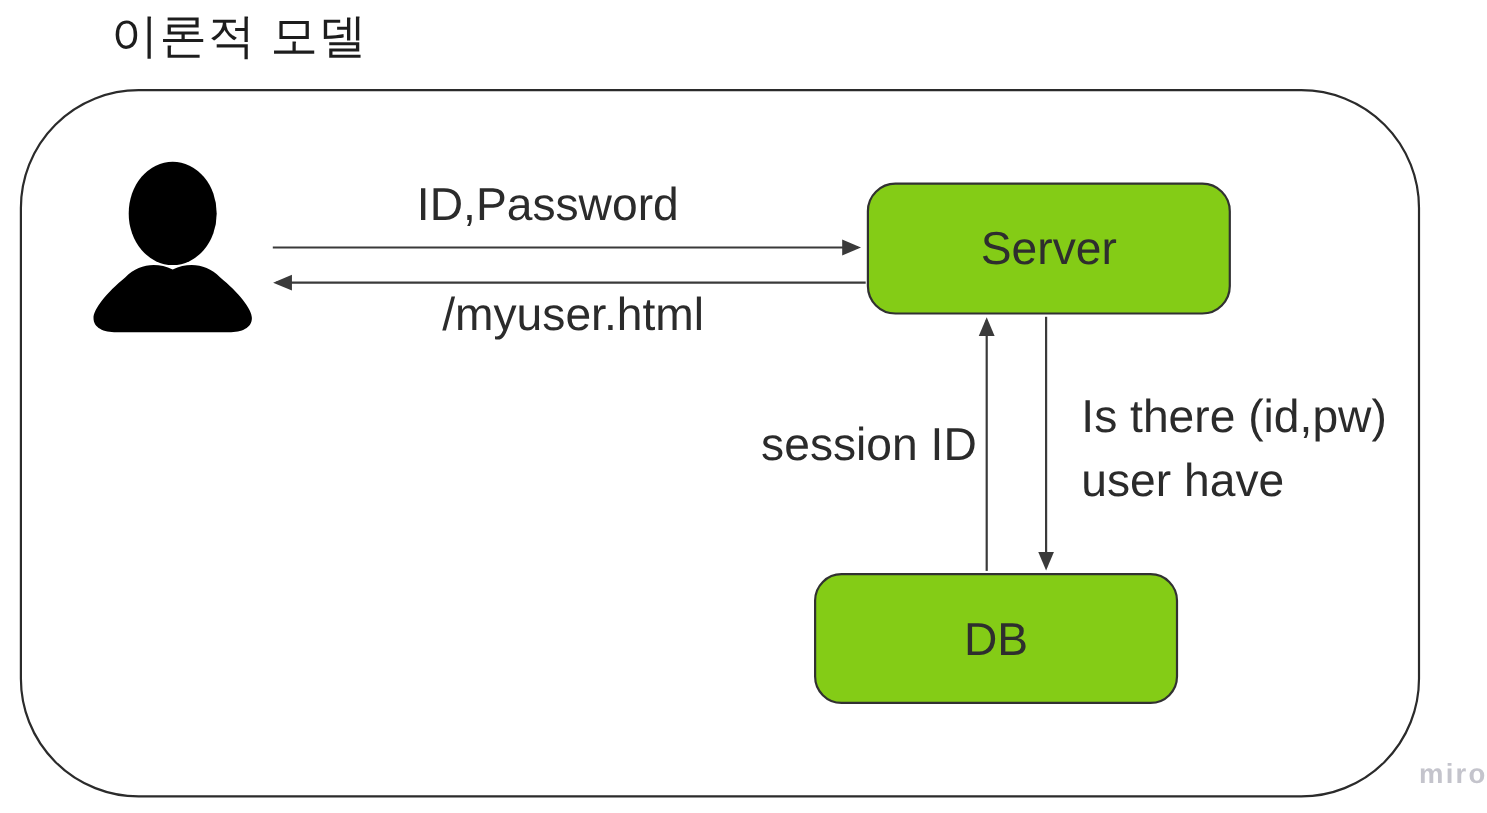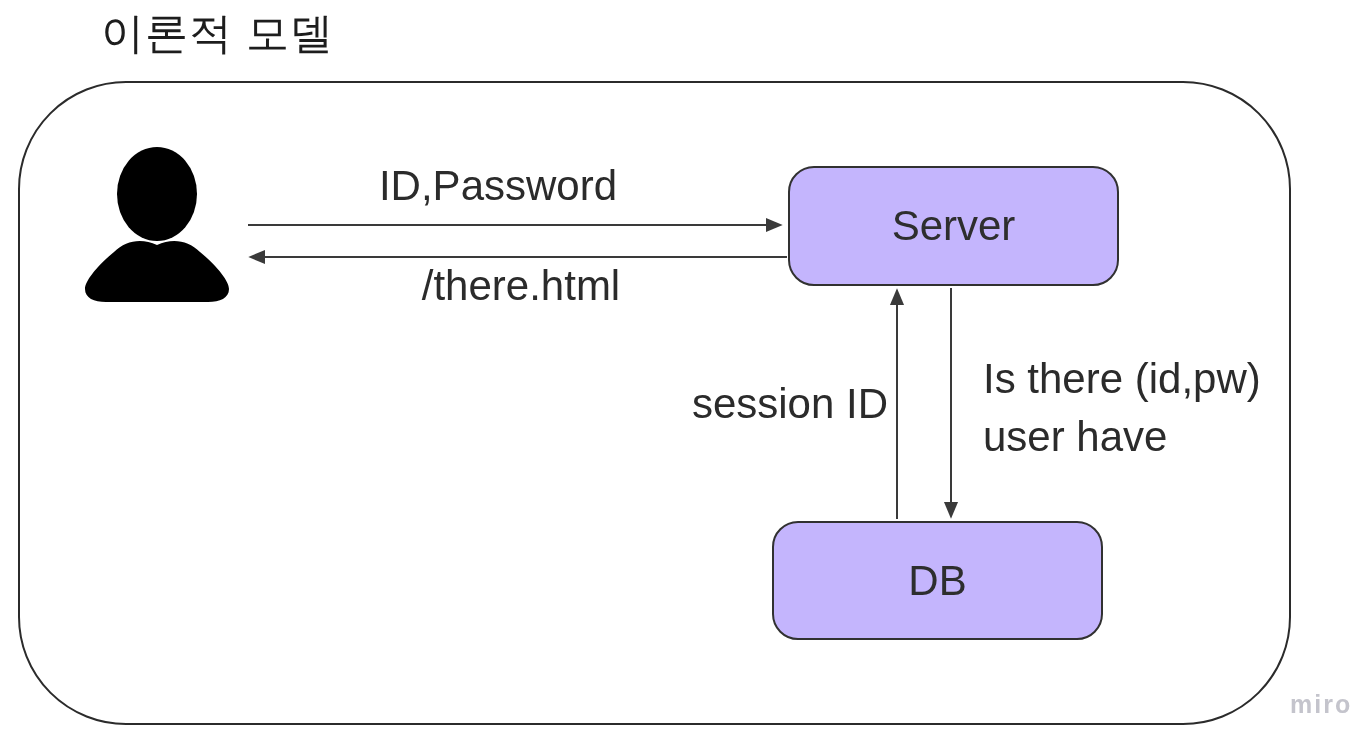--- a/index.html
+++ b/index.html
@@ -39,29 +39,29 @@
     position: absolute;
     left: 74px;
     top: 142px;
     width: 166px;
     height: 162px;
   }
   .node-box {
     position: absolute;
     width: 331px;
     height: 119px;
-    background: #c4b5fd;
+    background: #84cc16;
     border: 2px solid #313131;
     border-radius: 26px;
     display: flex;
     align-items: center;
     justify-content: center;
   }
   .node-box.server { left: 788px; top: 166px; height: 120px; }
-  .node-box.db     { left: 772px; top: 521px; }
+  .node-box.db     { left: 740px; top: 521px; border-radius: 25px; }
   .node-label {
     font-size: 42px;
     color: #2e2e2e;
     white-space: nowrap;
   }
   .arrows-svg {
     position: absolute;
     left: 0; top: 0;
     width: 1352px;
     height: 739px;
@@ -125,21 +125,21 @@
       </marker>
     </defs>
     <line x1="248" y1="225" x2="780" y2="225" stroke="#3a3a3a" stroke-width="2" marker-end="url(#arrowhead)"></line>
     <line x1="787" y1="257" x2="251" y2="257" stroke="#3a3a3a" stroke-width="2" marker-end="url(#arrowhead)"></line>
     <line x1="897" y1="519" x2="897" y2="291" stroke="#3a3a3a" stroke-width="2" marker-end="url(#arrowhead)"></line>
     <line x1="951" y1="288" x2="951" y2="516" stroke="#3a3a3a" stroke-width="2" marker-end="url(#arrowhead)"></line>
   </svg>
 
   <div class="edge-label id-password">ID,Password</div>
 
-  <div class="edge-label myuser">/there.html</div>
+  <div class="edge-label myuser">/myuser.html</div>
 
   <div class="edge-label session-id">session ID</div>
 
   <div class="edge-label query">
     <div>Is there (id,pw)</div>
     <div>user have</div>
   </div>
 
   <div class="watermark">miro</div>
 

